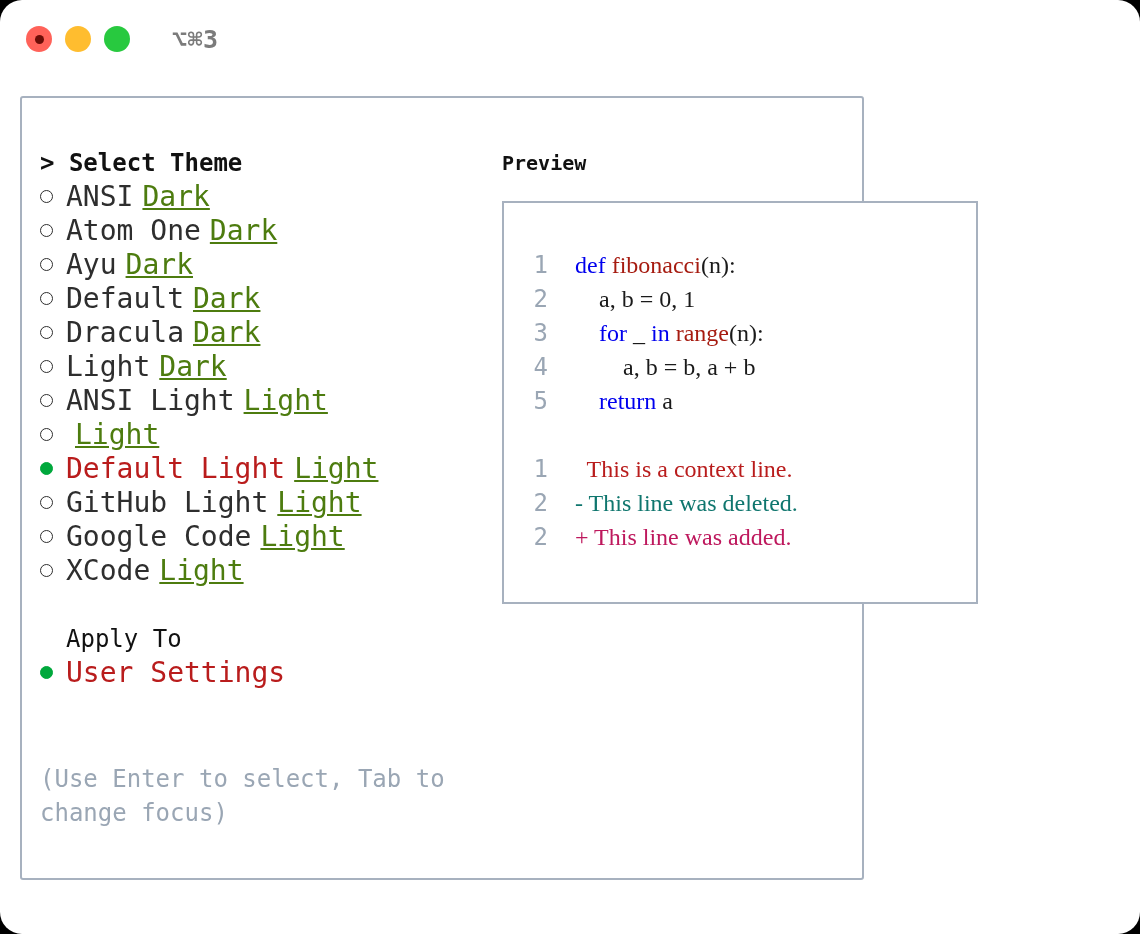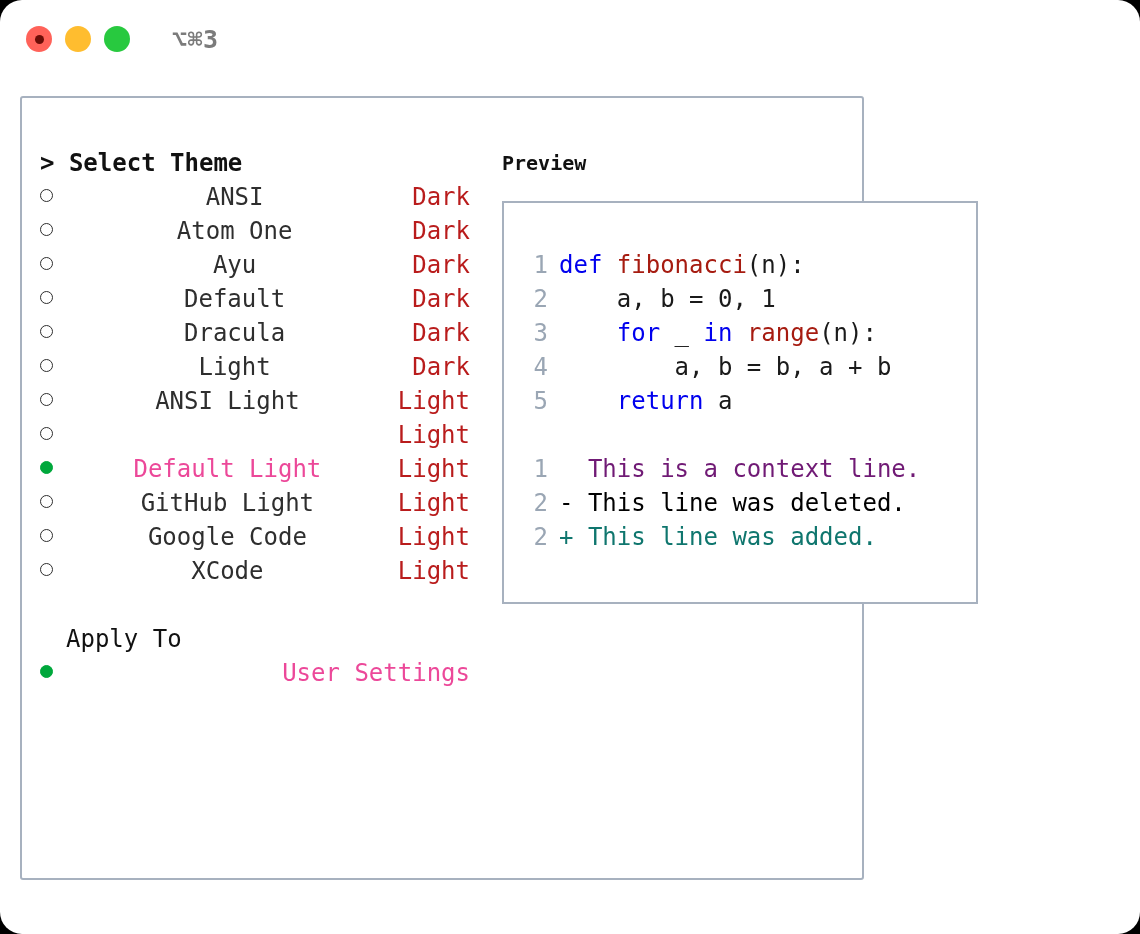--- a/index.html
+++ b/index.html
@@ -104,25 +104,24 @@
     font-size: 24px;
     line-height: 34px;
     color: #111111;
     white-space: pre;
   }
   .section-heading.bold { font-weight: bold; }
 
   .opt-row {
     display: flex;
     align-items: baseline;
-    font-size: 24px;
+    font-size: 28px;
     line-height: 34px;
     white-space: pre;
     color: #2e2e2e;
-    justify-content: space-between;
   }
   .opt-marker {
     display: inline-block;
     width: 26px;
     flex: none;
     position: relative;
   }
   .radio-dot {
     position: absolute;
     left: 0;
@@ -132,24 +131,25 @@
     border-radius: 50%;
     border: 1.8px solid #2e2e2e;
     box-sizing: border-box;
     background: transparent;
   }
   .opt-row.selected .radio-dot {
     background: #00a83c;
     border-color: #00a83c;
   }
   .opt-label { color: #2e2e2e; }
-  .opt-row.selected .opt-label { color: #ec4899; }
+  .opt-row.selected .opt-label { color: #b91c1c; }
   .opt-tag {
-    color: #b91c1c;
+    color: #4d7c0f;
     margin-left: 9px;
+    text-decoration: underline;
   }
 
   .spacer-row { height: 34px; }
 
   #hint-text {
     position: absolute;
     left: 18px;
     top: 664px;
     width: 410px;
     font-size: 24px;
@@ -193,33 +193,34 @@
     white-space: pre;
   }
   .ln {
     display: inline-block;
     width: 28px;
     text-align: right;
     color: #9aa6b4;
     flex: none;
   }
   .code-body {
-    margin-left: 11px;
+    margin-left: 27px;
     white-space: pre;
     color: #1a1a1a;
+    font-family: Liberation Serif, serif;
   }
   .tok-kw   { color: #0000ee; }
   .tok-fn   { color: #a61b10; }
   .tok-plain{ color: #1a1a1a; }
 
   .blank-line { height: 34px; }
 
-  .diff-ctx { color: #701a75; }
-  .diff-del { color: #000000; }
-  .diff-add { color: #0f766e; }
+  .diff-ctx { color: #b91c1c; }
+  .diff-del { color: #0f766e; }
+  .diff-add { color: #be185d; }
 </style>
 </head>
 <body>
 
 <div id="app-window">
 
   <div id="titlebar">
     <div class="traffic-lights">
       <div class="tl tl-close"></div>
       <div class="tl tl-min"></div>
@@ -249,20 +250,21 @@
           </div>
 
         <div class="spacer-row"></div>
 
         <div class="section-heading" style="padding-left:26px;">Apply To</div>
         <div id="apply-to-list">
             <div class="opt-row selected"><span class="opt-marker"><span class="radio-dot"></span></span><span class="opt-label">User Settings</span></div>
           </div>
       </div>
 
+      <div id="hint-text">(Use Enter to select, Tab to change focus)</div>
 
       <div id="preview-column">
         <div id="preview-heading">Preview</div>
         <div id="preview-box">
           <div id="code-area"><div class="code-line"><span class="ln">1</span><span class="code-body"><span class="tok-kw">def </span><span class="tok-fn">fibonacci</span><span class="tok-plain">(n):</span></span></div><div class="code-line"><span class="ln">2</span><span class="code-body"><span class="tok-plain">    a, b = 0, 1</span></span></div><div class="code-line"><span class="ln">3</span><span class="code-body"><span class="tok-plain">    </span><span class="tok-kw">for</span><span class="tok-plain"> _ </span><span class="tok-kw">in</span><span class="tok-plain"> </span><span class="tok-fn">range</span><span class="tok-plain">(n):</span></span></div><div class="code-line"><span class="ln">4</span><span class="code-body"><span class="tok-plain">        a, b = b, a + b</span></span></div><div class="code-line"><span class="ln">5</span><span class="code-body"><span class="tok-plain">    </span><span class="tok-kw">return</span><span class="tok-plain"> a</span></span></div><div class="blank-line"></div><div class="code-line"><span class="ln">1</span><span class="code-body diff-ctx">  This is a context line.</span></div><div class="code-line"><span class="ln">2</span><span class="code-body diff-del">- This line was deleted.</span></div><div class="code-line"><span class="ln">2</span><span class="code-body diff-add">+ This line was added.</span></div></div>
         </div>
       </div>
 
     </div>
   </div>

